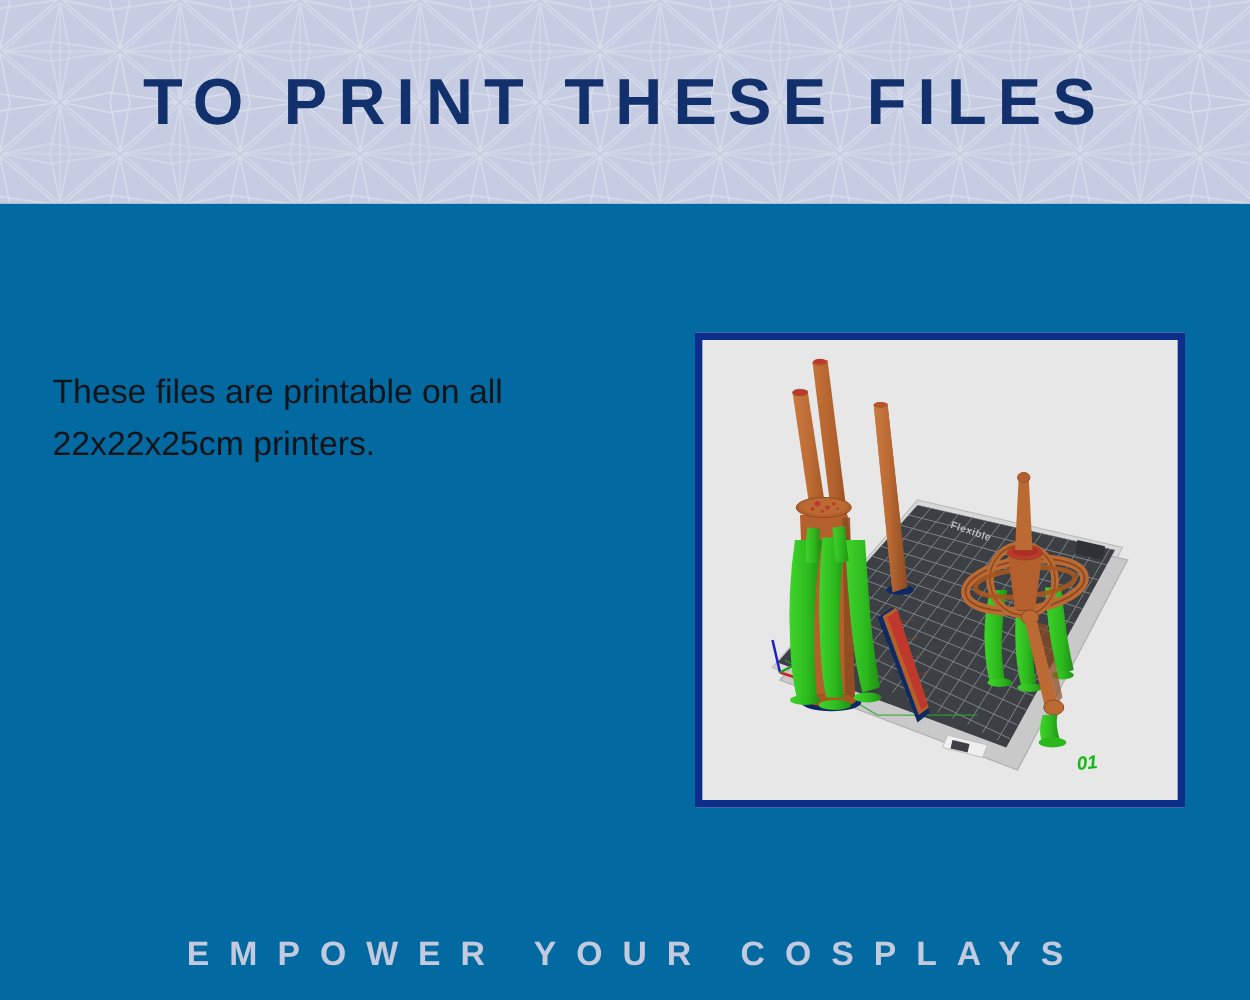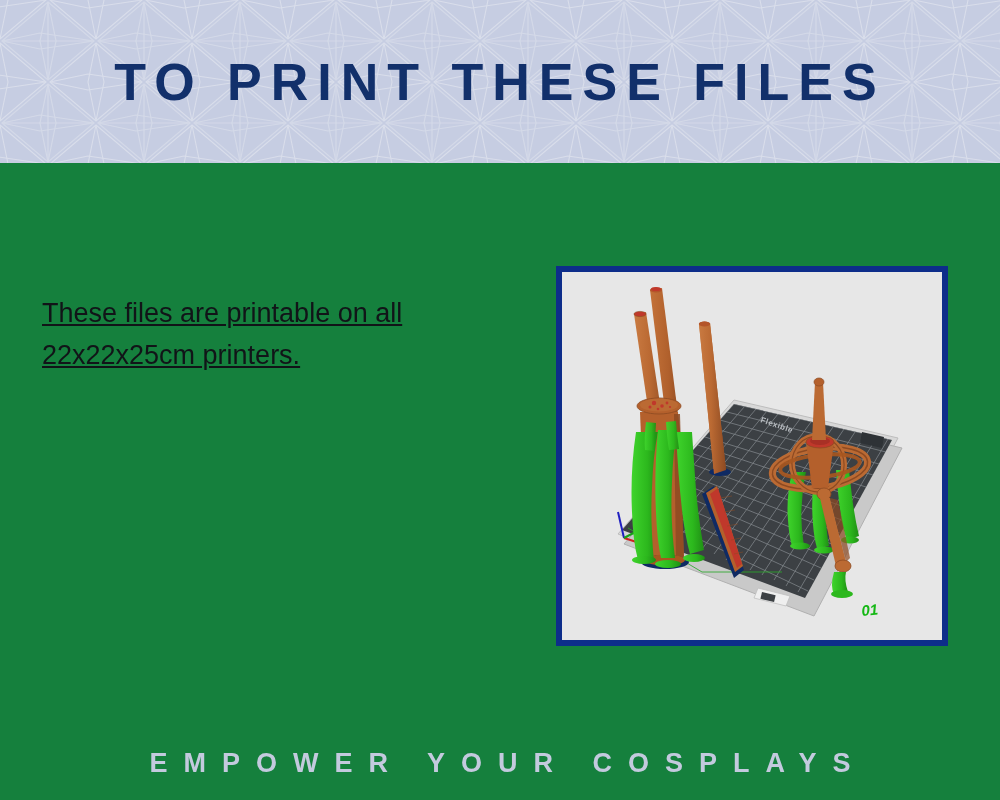--- a/index.html
+++ b/index.html
@@ -9,21 +9,21 @@
   }
   body {
     font-family: "Liberation Sans", sans-serif;
   }
 
   .slide {
     position: relative;
     width: 1000px;
     height: 800px;
     overflow: hidden;
-    background: #15803d;
+    background: #0369a1;
   }
 
   
   .header {
     position: absolute;
     left: 0;
     top: 0;
     width: 1000px;
     height: 163px;
     background: #c6cde2;
@@ -58,21 +58,20 @@
   
   .copy {
     position: absolute;
     left: 42px;
     top: 292px;
     width: 470px;
     color: #111418;
     font-size: 27px;
     line-height: 42px;
     font-family: "Liberation Sans", sans-serif;
-    text-decoration: underline;
   }
   .copy p {
     margin: 0;
   }
   .copy .gap {
     height: 42px;
   }
 
   
   .panel {

